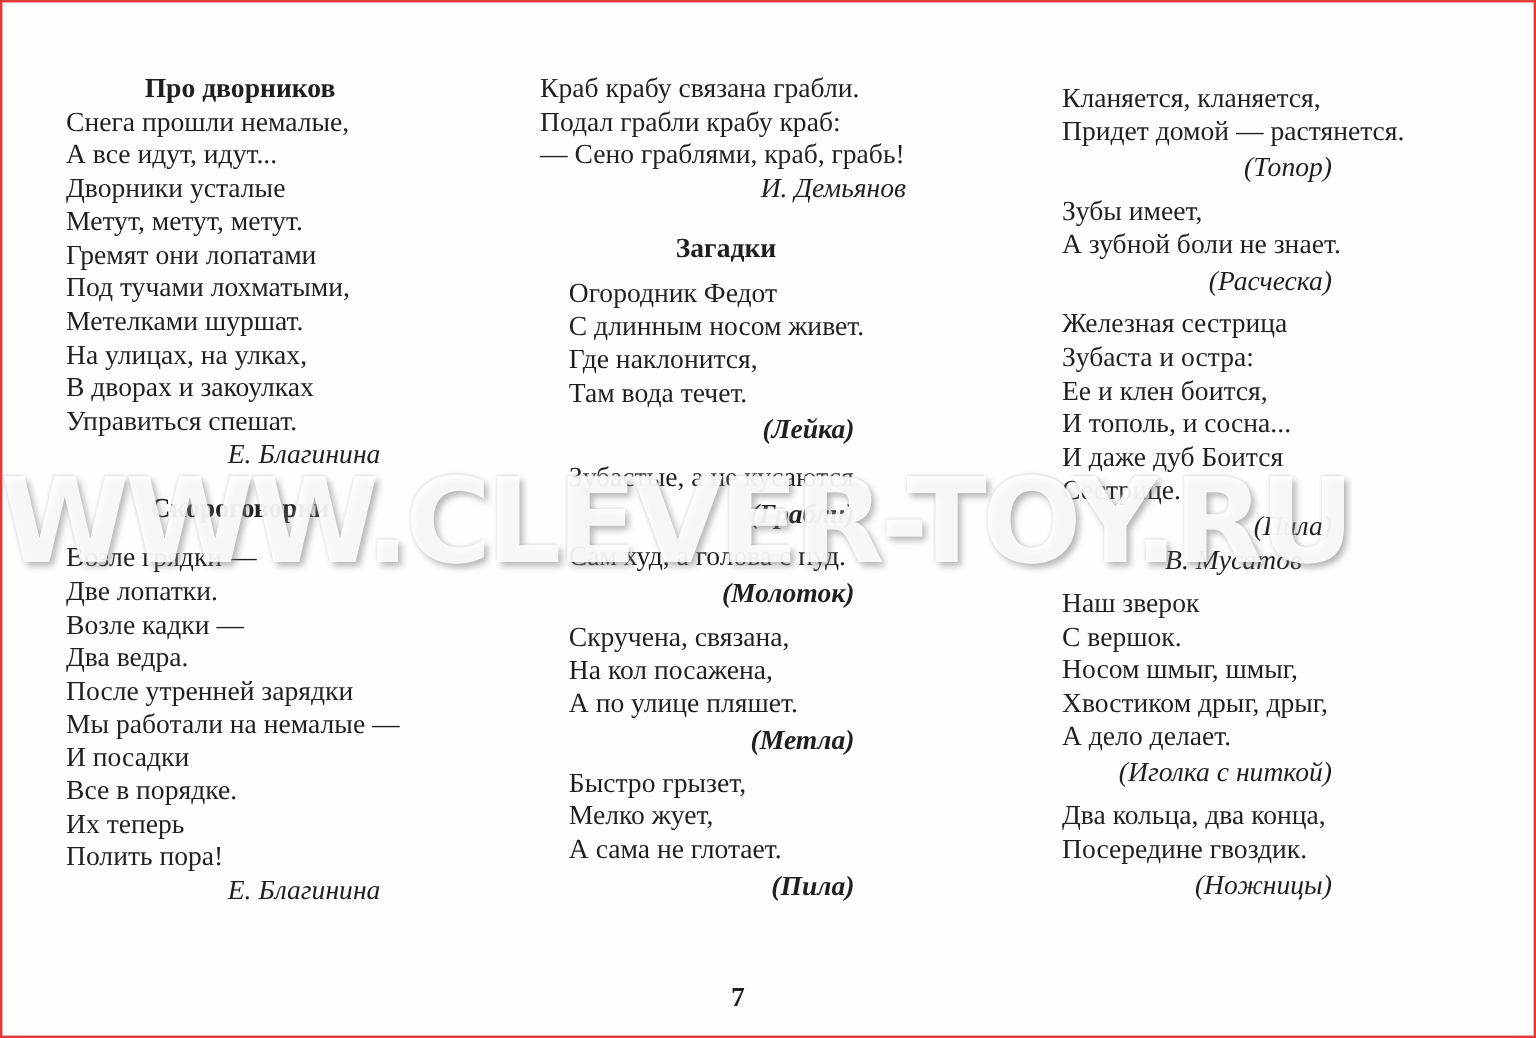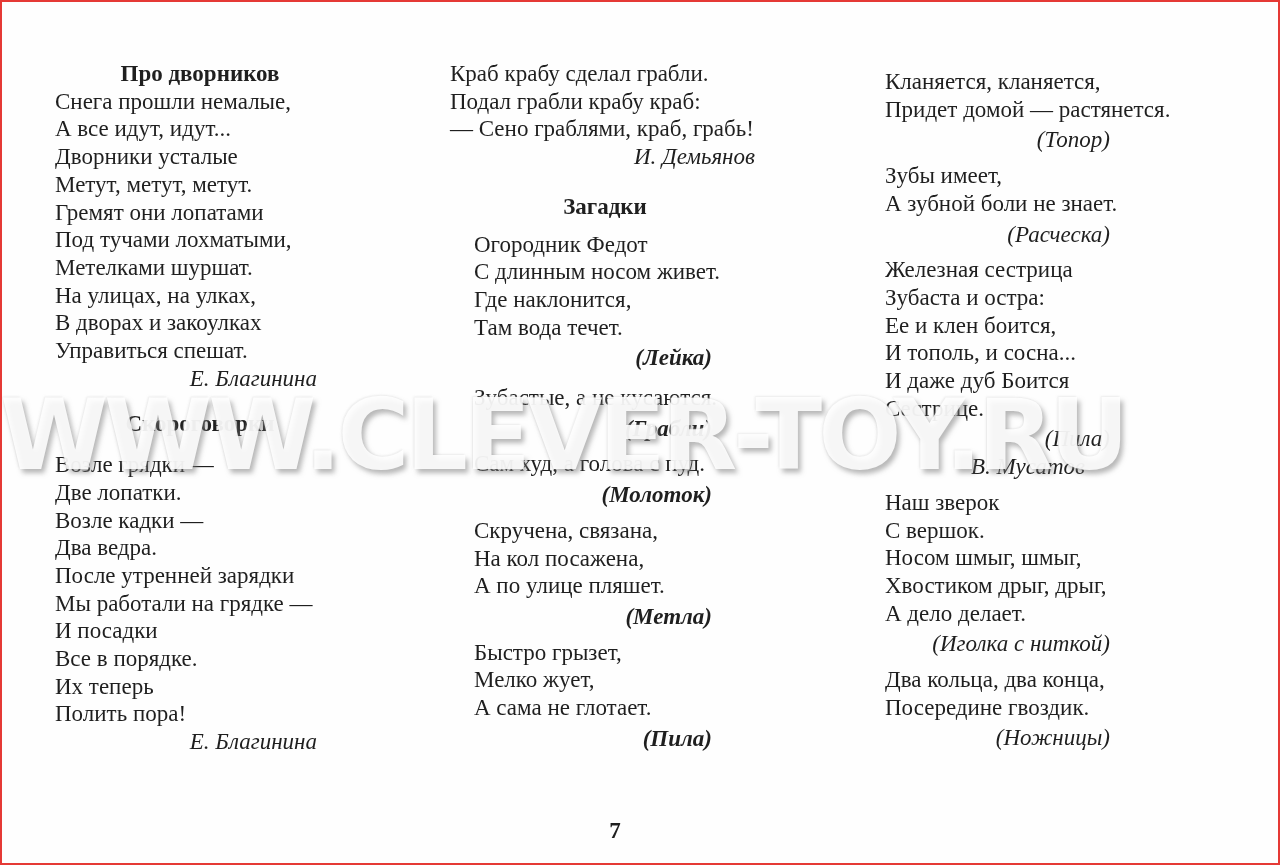--- a/index.html
+++ b/index.html
@@ -115,32 +115,32 @@
   </div>
   <div class="auth">Е. Благинина</div>
 
   <h2 class="hd second">Скороговорки</h2>
   <div>
     <div class="ln">Возле грядки —</div>
     <div class="ln">Две лопатки.</div>
     <div class="ln">Возле кадки —</div>
     <div class="ln">Два ведра.</div>
     <div class="ln">После утренней зарядки</div>
-    <div class="ln">Мы работали на грядке —</div>
+    <div class="ln">Мы работали на немалые —</div>
     <div class="ln">И посадки</div>
     <div class="ln">Все в порядке.</div>
     <div class="ln">Их теперь</div>
     <div class="ln">Полить пора!</div>
   </div>
   <div class="auth">Е. Благинина</div>
 </div>
 
 <div class="col" id="col2">
   <div>
-    <div class="ln">Краб крабу сделал грабли.</div>
+    <div class="ln">Краб крабу связана грабли.</div>
     <div class="ln">Подал грабли крабу краб:</div>
     <div class="ln">— Сено граблями, краб, грабь!</div>
   </div>
   <div class="auth">И. Демьянов</div>
 
   <h2 class="hd">Загадки</h2>
 
   <div class="riddle">
     <div class="ln">Огородник Федот</div>
     <div class="ln">С длинным носом живет.</div>

